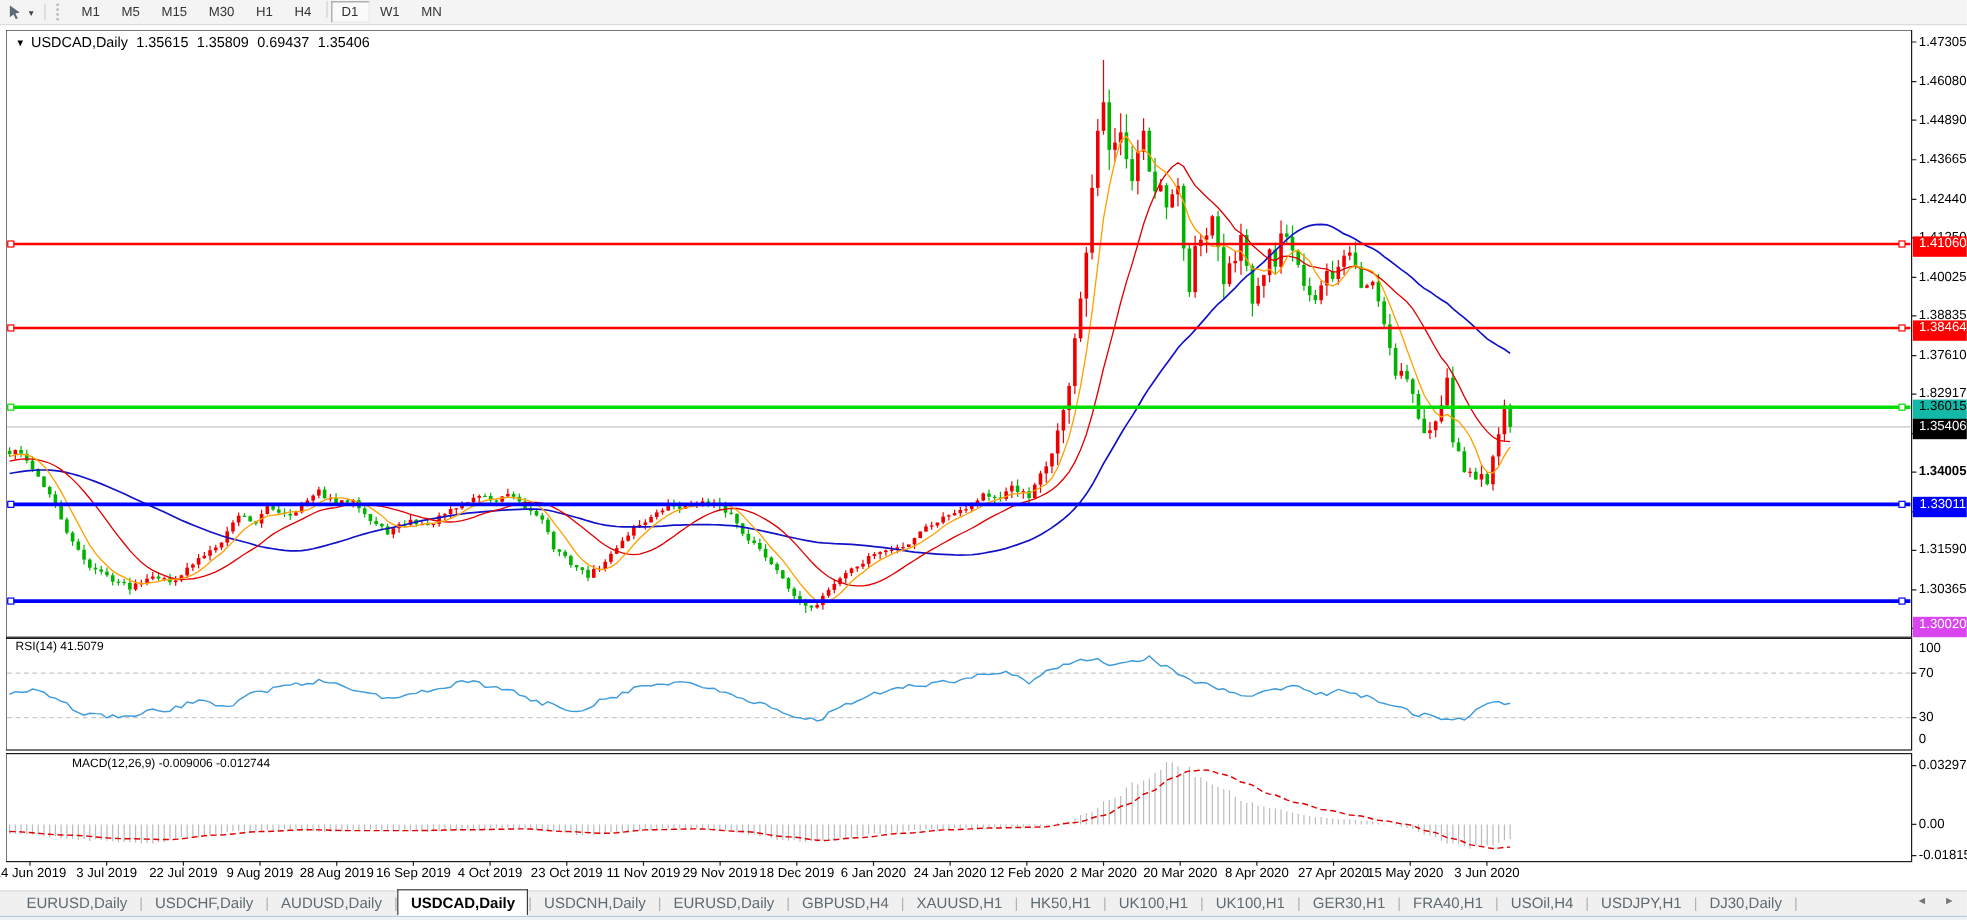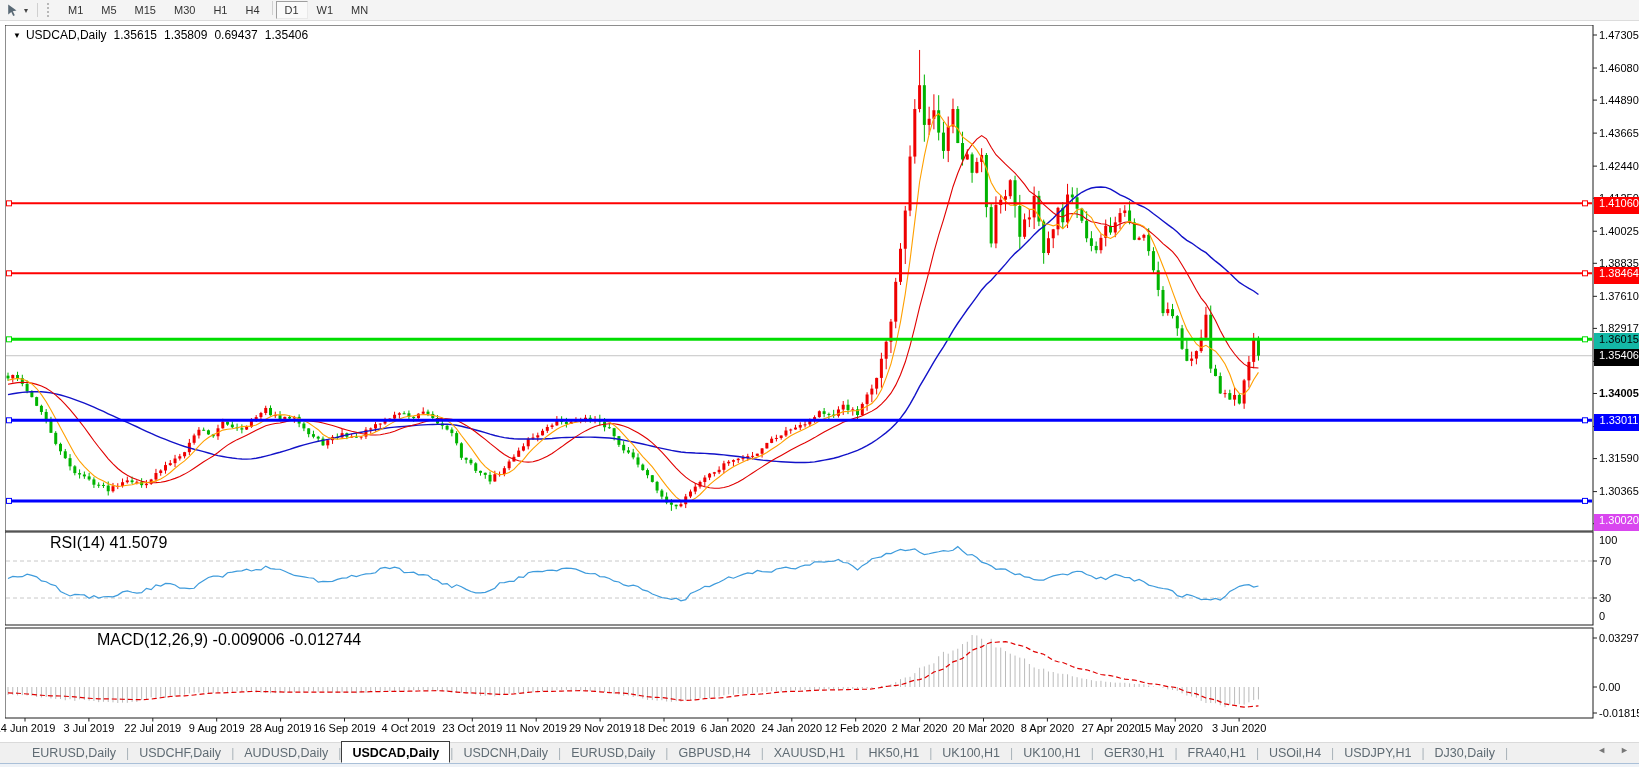--- a/index.html
+++ b/index.html
@@ -11,29 +11,29 @@
   .tool-icon{width:18px;height:16px;display:inline-flex;align-items:center;justify-content:center;}
   .caret{font-size:8px;color:#444;margin-right:4px;cursor:default;}
   .tb-sep{width:1px;height:14px;background:#d0d0d0;margin:0 3px;}
   .tb-grip{width:4px;height:14px;border-left:2px dotted #b8b8b8;margin:0 4px;}
   .tf-btn{font-size:11px;color:#333;padding:2px 8px;border:1px solid transparent;cursor:default;}
   .tf-btn.active{background:#eeeeee;border-color:#9f9f9f #e9e9e9 #e9e9e9 #9f9f9f;background:#fafafa;}
   
   #chart-header{position:absolute;left:13px;top:28px;font-size:12px;color:#000;z-index:3;}
   #chart-header .hdr-arrow{font-size:8px;margin-right:5px;vertical-align:1px;}
   #chart-header span.v{margin-left:7px;}
-  .ind-label{position:absolute;left:13px;font-size:16px;color:#000;z-index:3;margin-left:37px;}
+  .ind-label{position:absolute;left:13px;font-size:10px;color:#000;z-index:3;}
   
   .ptick{position:absolute;left:1599px;width:40px;height:13px;line-height:13px;font-size:11px;color:#000;z-index:2;}
   .pbox{position:absolute;left:1594px;width:45px;height:17px;line-height:13px;font-size:11px;
     text-align:center;padding-left:5px;box-sizing:border-box;z-index:4;}
   .tlabel{position:absolute;top:722px;transform:translateX(-50%);font-size:11px;color:#000;white-space:nowrap;z-index:2;}
   
   #tabbar{position:absolute;left:0;top:742px;width:1639px;height:21px;background:#f0f0f0;
-    border-top:1px solid #dadada;display:flex;align-items:center;padding-left:22px;box-sizing:border-box;z-index:2;}
+    border-top:1px solid #dadada;display:flex;align-items:center;padding-left:12px;box-sizing:border-box;z-index:2;}
   .tab{font-size:12.5px;color:#5f6b73;padding:2px 10px;white-space:nowrap;cursor:default;}
   .tab.active{background:#ffffff;color:#000;border:1px solid #3c3c3c;border-bottom:1px solid #fff;
     font-weight:700;margin-top:-3px;padding-top:4px;}
   .tab-sep{color:#a8b2b8;font-size:12px;}
   #tab-scroll{position:absolute;right:10px;top:745px;display:flex;gap:14px;z-index:3;}
   .scroll-arrow{font-size:9px;color:#777;cursor:default;}
   #bottom-strip{position:absolute;left:0;top:763px;width:1639px;height:4px;background:#eef2f7;border-top:1px solid #aac0d8;}
   svg{position:absolute;z-index:1;}
 </style>
 </head>

